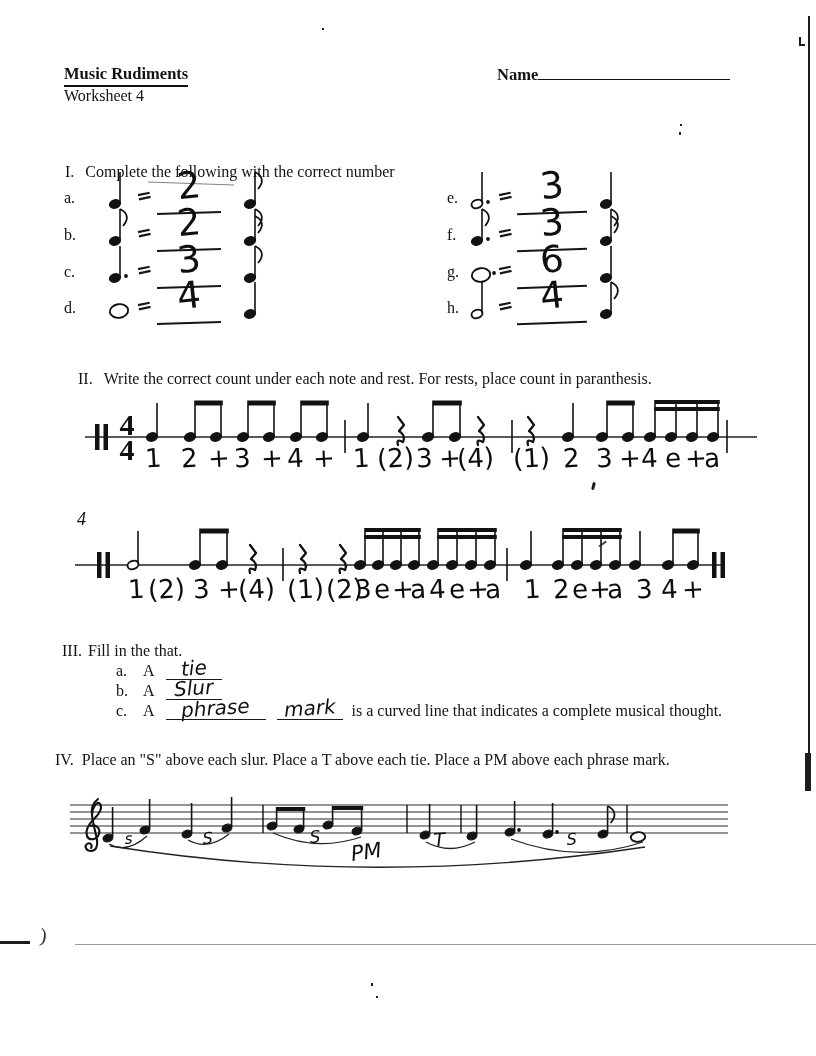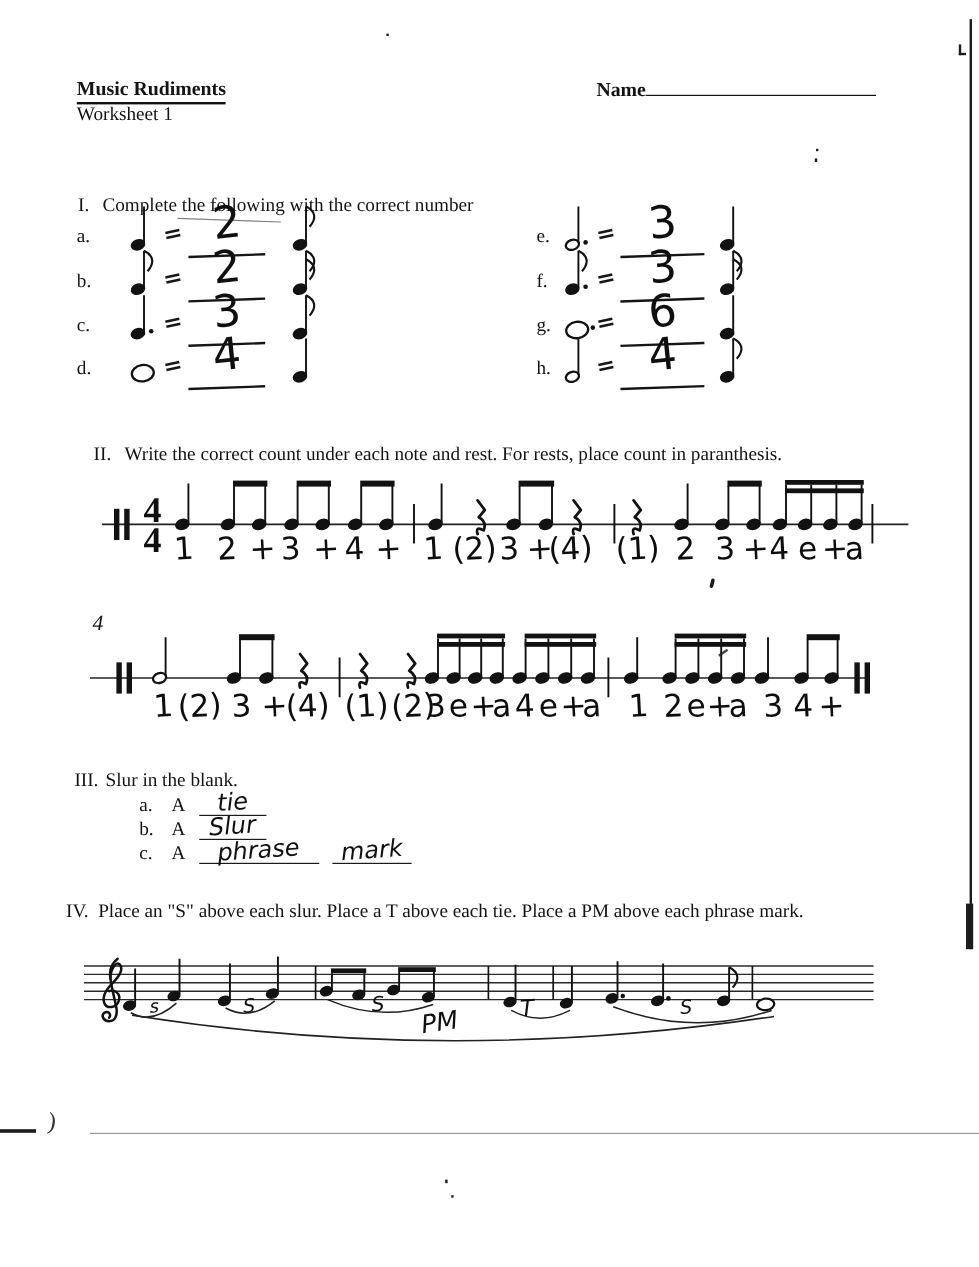--- a/index.html
+++ b/index.html
@@ -37,21 +37,21 @@
        font-style:italic;font-size:20px;line-height:14px;color:#101010;}
   
   .art{position:absolute;background:#1c1c1c;}
 </style>
 </head>
 <body>
 
 <div class="page">
 
   <div class="abs hdr-title">Music Rudiments</div>
-  <div class="abs hdr-sub">Worksheet 1</div>
+  <div class="abs hdr-sub">Worksheet 4</div>
   <div class="abs hdr-name">
     <span>Name</span><span class="nline"></span>
   </div>
 
   <div class="shead" style="left:65px;top:163px">
     <span class="snum">I.</span><span>Complete the following with the correct number</span>
   </div>
   <div id="s1-items" class="abs" style="left:0;top:0;width:816px;height:0;overflow:visible">
       <div class="s1lab" style="left:64px;top:189px">a.</div>
       <div class="noteglyph" style="left:103px;top:166px"><svg width="44" height="58">
@@ -352,37 +352,38 @@
           <line x1="623" y1="59" x2="623" y2="28" stroke="#121212" stroke-width="1.6"></line>
           <rect x="597.2" y="23.5" width="27.6" height="5" fill="#121212"></rect>
         </g>
         <g>
           <rect x="637" y="47" width="4.5" height="26" fill="#121212"></rect>
           <rect x="645.5" y="47" width="4.5" height="26" fill="#121212"></rect>
         </g>
       </svg><span class="count" style="left:53px;top:71px">1</span><span class="count" style="left:73px;top:71px">(2)</span><span class="count" style="left:118px;top:71px">3</span><span class="count" style="left:143px;top:71px">+</span><span class="count" style="left:163px;top:71px">(4)</span><span class="count" style="left:212px;top:71px">(1)</span><span class="count" style="left:251px;top:71px">(2)</span><span class="count" style="left:280px;top:71px">3</span><span class="count" style="left:299px;top:71px">e</span><span class="count" style="left:317px;top:71px">+</span><span class="count" style="left:335px;top:71px">a</span><span class="count" style="left:354px;top:71px">4</span><span class="count" style="left:374px;top:71px">e</span><span class="count" style="left:392px;top:71px">+</span><span class="count" style="left:410px;top:71px">a</span><span class="count" style="left:449px;top:71px">1</span><span class="count" style="left:478px;top:71px">2</span><span class="count" style="left:497px;top:71px">e</span><span class="count" style="left:514px;top:71px">+</span><span class="count" style="left:532px;top:71px">a</span><span class="count" style="left:561px;top:71px">3</span><span class="count" style="left:586px;top:71px">4</span><span class="count" style="left:607px;top:71px">+</span><span class="measnum" style="left:2px;top:4px">4</span></div>
 
   <div class="shead" style="left:62px;top:642px">
-    <span class="snum" style="margin-right:6px">III.</span><span>Slur in the blank.</span>
+    <span class="snum" style="margin-right:6px">III.</span><span>Fill in the that.</span>
   </div>
   <div class="abs q3" style="left:116px;top:662px">
     <span class="q3l">a.</span>
     <span class="q3p">A</span>
     <span class="blank" style="width:56px"><span class="hw3">tie</span></span>
   </div>
   <div class="abs q3" style="left:116px;top:682px">
     <span class="q3l">b.</span>
     <span class="q3p">A</span>
     <span class="blank" style="width:56px"><span class="hw3">Slur</span></span>
   </div>
   <div class="abs q3" style="left:116px;top:702px">
     <span class="q3l">c.</span>
     <span class="q3p">A</span>
     <span class="blank" style="width:100px"><span class="hw3">phrase</span></span>
     <span class="blank" style="width:66px"><span class="hw3">mark</span></span>
+    <span>is a curved line that indicates a complete musical thought.</span>
   </div>
 
   <div class="shead" style="left:55px;top:751px">
     <span class="snum" style="margin-right:8px">IV.</span><span>Place an "S" above each slur. Place a T above each tie. Place a PM above each phrase mark.</span>
   </div>
   <div id="staff4" class="staffwrap" style="left:65px;top:793px;width:672px;height:100px"><svg width="672" height="100">
         <line x1="5" y1="12" x2="663" y2="12" stroke="#2a2a2a" stroke-width="1.2"></line>
         <line x1="5" y1="19" x2="663" y2="19" stroke="#2a2a2a" stroke-width="1.2"></line>
         <line x1="5" y1="26" x2="663" y2="26" stroke="#2a2a2a" stroke-width="1.2"></line>
         <line x1="5" y1="33" x2="663" y2="33" stroke="#2a2a2a" stroke-width="1.2"></line>

